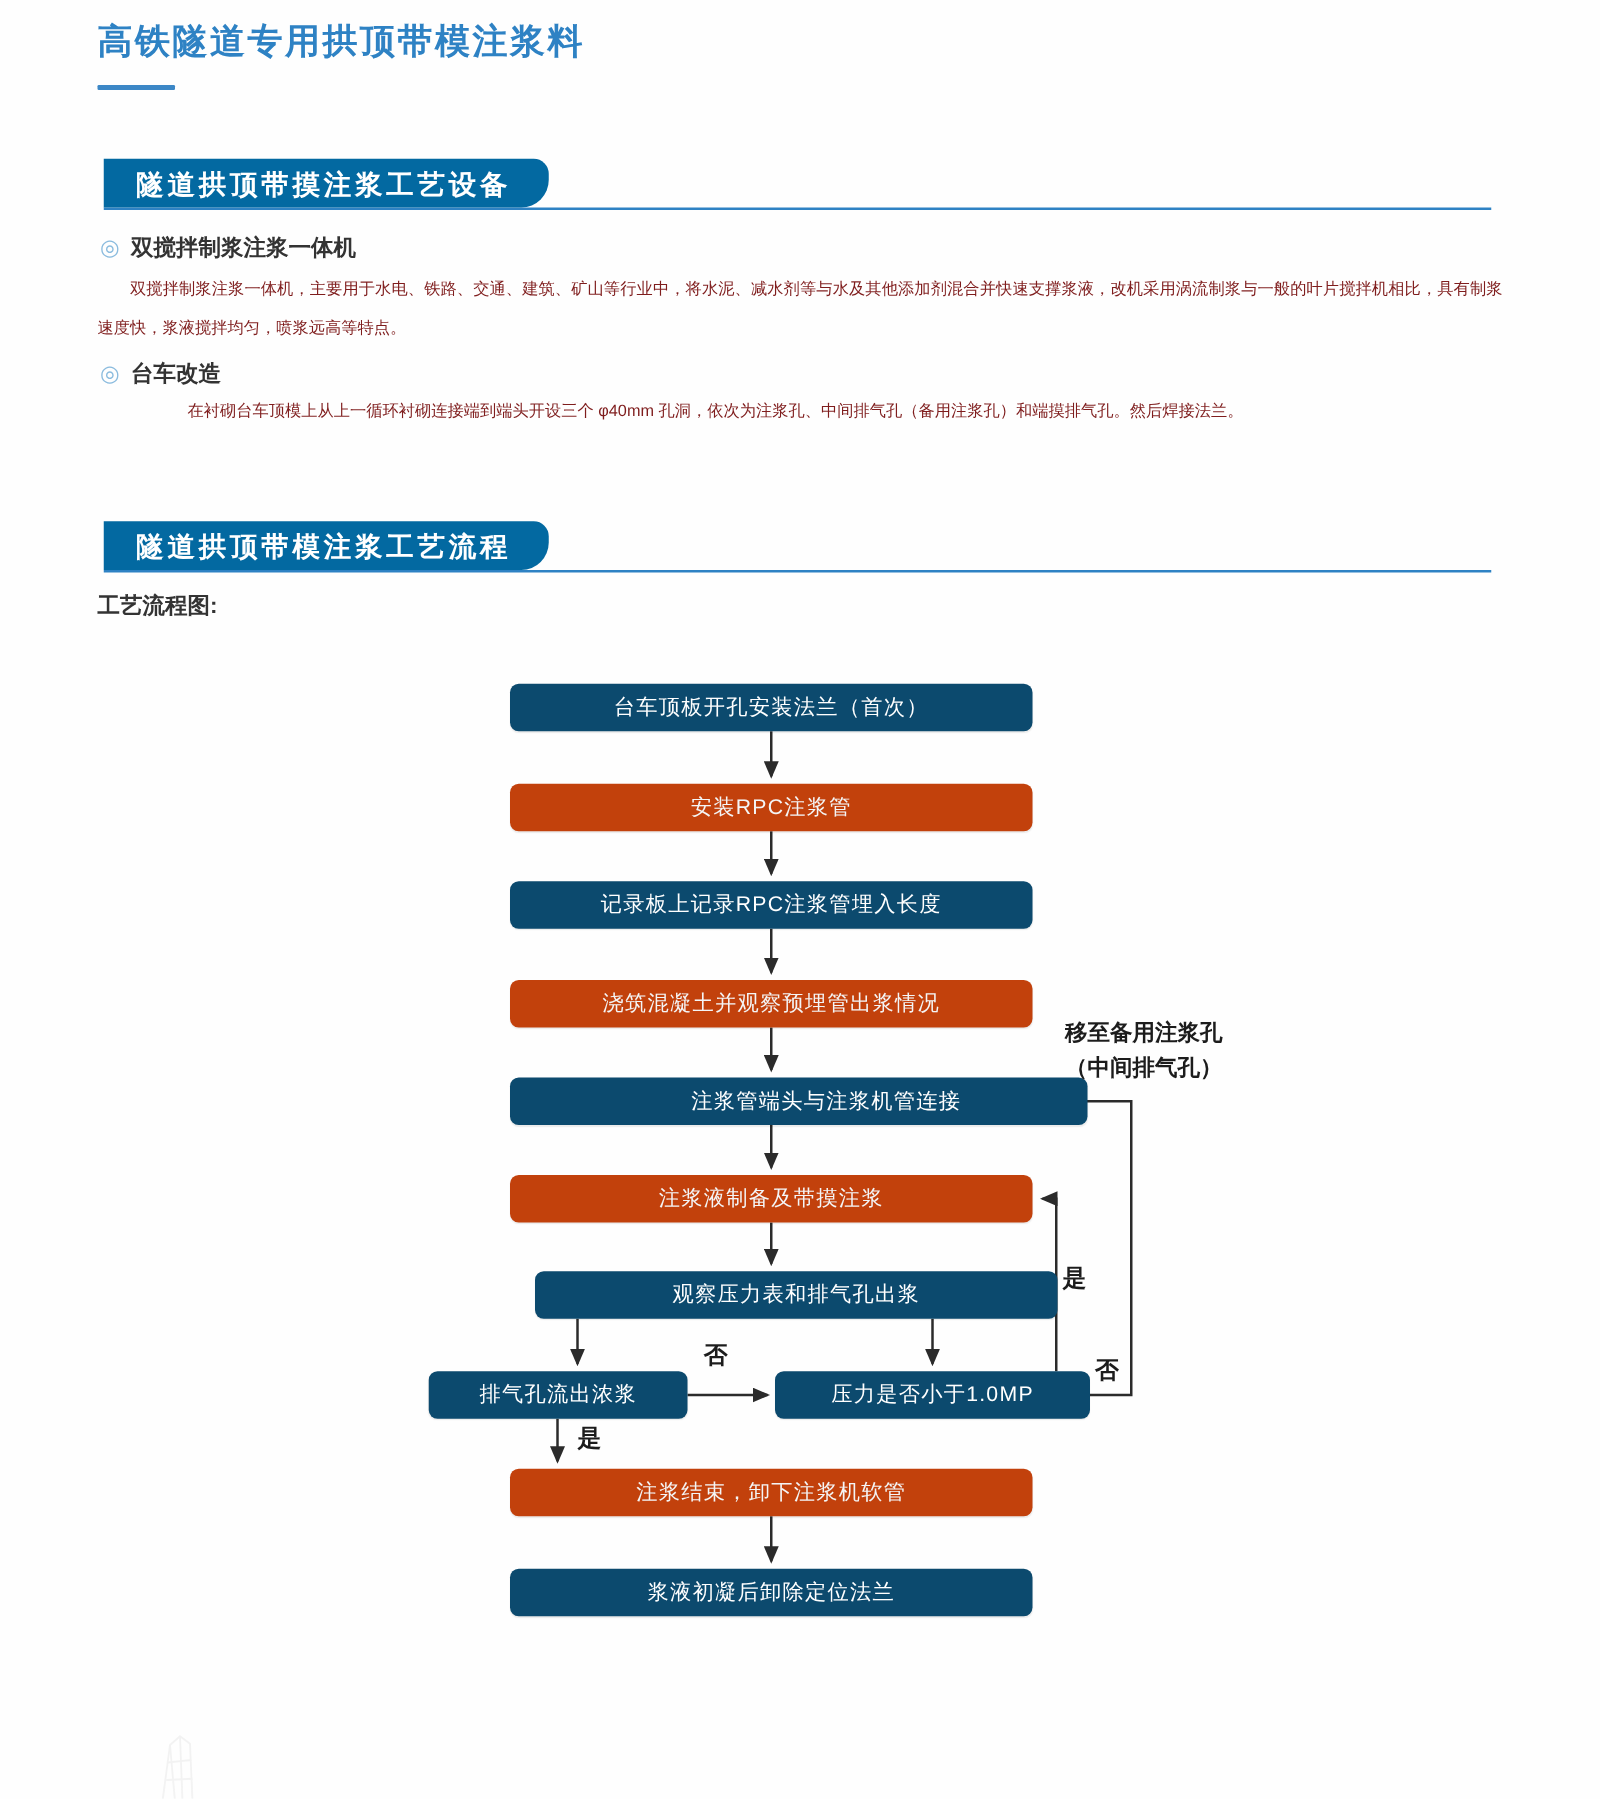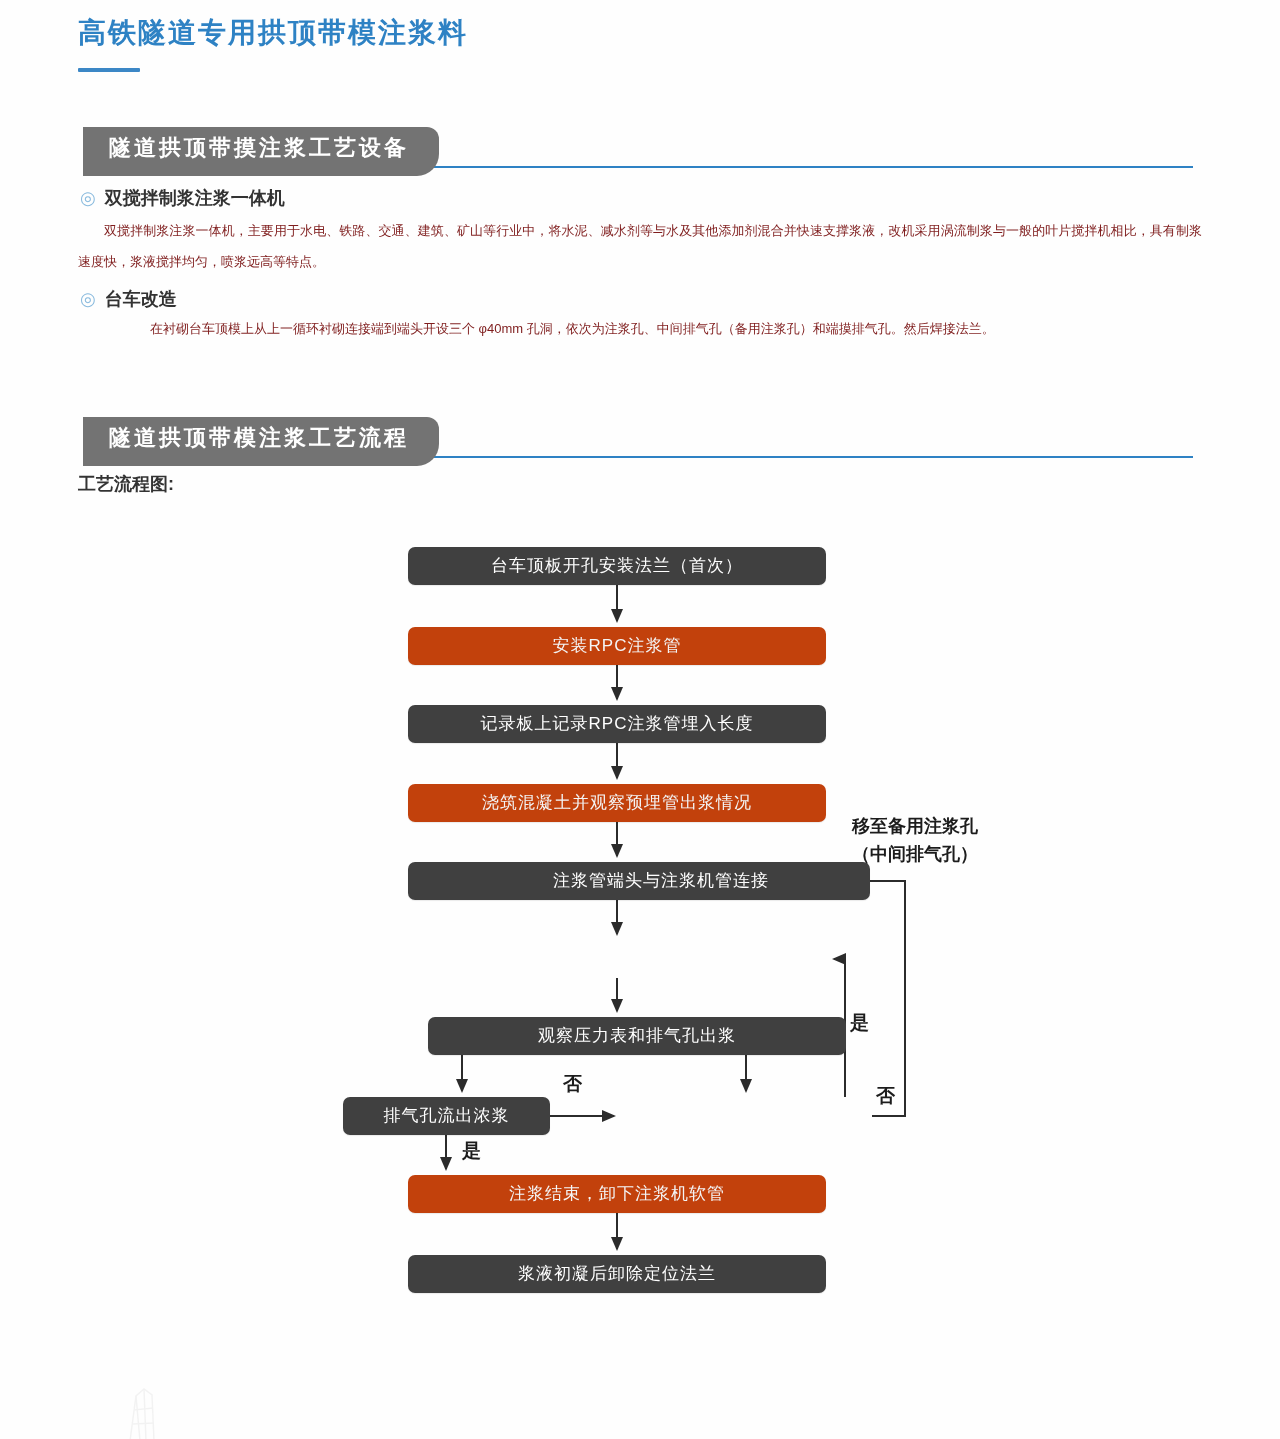--- a/index.html
+++ b/index.html
@@ -20,22 +20,22 @@
   .title-dash{
     position:absolute;left:78px;top:68px;width:62px;height:4px;
     background:#3c87c6;border-radius:1px;
   }
   
   .sec-header{position:absolute;left:83px;width:1110px;height:41px;}
   .sec-header .rule{
     position:absolute;left:0;right:0;bottom:0;height:2px;background:#2e82c4;
   }
   .sec-header .tab{
-    position:absolute;left:0;top:0;height:49px;line-height:41px;
-    background:#737373;color:#ffffff;
+    position:absolute;left:0;top:0;height:39px;line-height:41px;
+    background:#0369a1;color:#ffffff;
     font-size:22px;font-weight:bold;letter-spacing:3px;
     padding:0 30px 0 26px;
     border-radius:0 12px 22px 0;
     white-space:nowrap;
   }
   .sec-equipment{top:127px;}
   .sec-process{top:417px;}
   
   .bullet-line{
     position:absolute;left:80px;
@@ -60,21 +60,21 @@
   }
   
   .flowchart{position:absolute;left:0;top:530px;width:1280px;height:800px;}
   .flowchart svg.wires{position:absolute;left:0;top:0;}
   .node{
     position:absolute;width:418px;height:38px;line-height:38px;
     border-radius:7px;text-align:center;
     font-size:17px;color:#ffffff;letter-spacing:1px;
     box-shadow:0 1px 1px rgba(0,0,0,0.08);
   }
-  .node.blue{background:#404040;}
+  .node.blue{background:#0c4a6e;}
   .node.gray{background:#c2410c;color:#f4f5f6;}
   .n1{left:408px;top:17px;}
   .n2{left:408px;top:97px;}
   .n3{left:408px;top:175px;}
   .n4{left:408px;top:254px;}
   .n5{left:408px;top:332px;padding-left:44px;}
   .n6{left:408px;top:410px;}
   .n7{left:408px;top:487px;margin-left:20px;}
   .n8{left:343px;top:567px;width:207px;}
   .n9{left:620px;top:567px;width:252px;}
@@ -150,22 +150,24 @@
         <polyline points="845,567 845,429 834,429" marker-end="url(#ah)"></polyline>
         <polyline points="872,586 905,586 905,351 834,351" marker-end="url(#ah)"></polyline>
       </g>
     </svg>
 
     <div class="node blue n1">台车顶板开孔安装法兰（首次）</div>
     <div class="node gray n2">安装RPC注浆管</div>
     <div class="node blue n3">记录板上记录RPC注浆管埋入长度</div>
     <div class="node gray n4">浇筑混凝土并观察预埋管出浆情况</div>
     <div class="node blue n5">注浆管端头与注浆机管连接</div>
+    <div class="node gray n6">注浆液制备及带摸注浆</div>
     <div class="node blue n7">观察压力表和排气孔出浆</div>
     <div class="node blue n8">排气孔流出浓浆</div>
+    <div class="node blue n9">压力是否小于1.0MP</div>
     <div class="node gray n10">注浆结束，卸下注浆机软管</div>
     <div class="node blue n11">浆液初凝后卸除定位法兰</div>
 
     <div class="edge-label lbl-no1">否</div>
     <div class="edge-label lbl-yes1">是</div>
     <div class="edge-label lbl-yes2">是</div>
     <div class="edge-label lbl-no2">否</div>
 
     <div class="annotation">
       <div>移至备用注浆孔</div>

